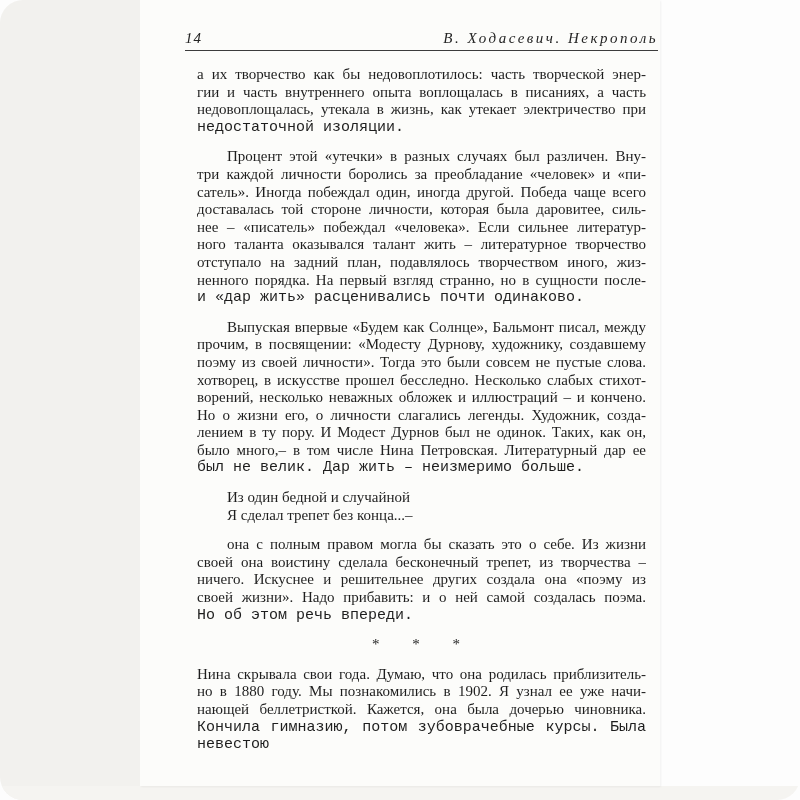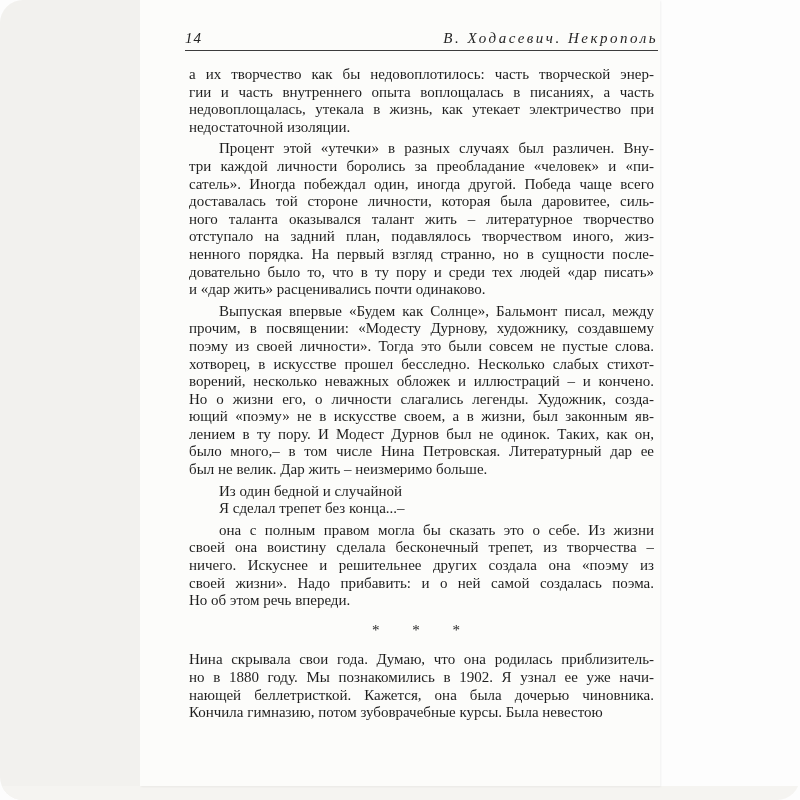--- a/index.html
+++ b/index.html
@@ -30,27 +30,27 @@
   .page-number { letter-spacing: 1px; }
   .running-title { letter-spacing: 2.5px; }
   .header-rule { border: 0; border-bottom: 1.3px solid #3c3c3c; margin: 3px 0 0 0; }
 
   .body-text {
     margin-top: 15px;
     font-size: 15px;
     line-height: 17.6px;
     color: #1e1e1e;
   }
-  .para { margin: 4px; }
+  .para { margin: 12px; }
   .line {
     text-align: justify;
     text-align-last: justify;
     overflow: hidden;
   }
-  .line.last { text-align-last: left; }
+  .line.last { text-align-last: left; font-family: Liberation Mono, monospace; }
   .para.indented .line:first-child { text-indent: 30px; }
   .para.verse .line { text-align: left; text-align-last: left; padding-left: 30px; }
   .para.separator {
     text-align: center;
     text-align-last: center;
     letter-spacing: 11px;
     word-spacing: 7px;
     margin: 12px 0;
     font-size: 15px;
     color: #1e1e1e;
@@ -76,34 +76,33 @@
           <div class="line">а их творчество как бы недовоплотилось: часть творческой энер-</div>
           <div class="line">гии и часть внутреннего опыта воплощалась в писаниях, а часть</div>
           <div class="line">недовоплощалась, утекала в жизнь, как утекает электричество при</div>
           <div class="line last">недостаточной изоляции.</div>
         </div>
         <div class="para indented">
           <div class="line">Процент этой «утечки» в разных случаях был различен. Вну-</div>
           <div class="line">три каждой личности боролись за преобладание «человек» и «пи-</div>
           <div class="line">сатель». Иногда побеждал один, иногда другой. Победа чаще всего</div>
           <div class="line">доставалась той стороне личности, которая была даровитее, силь-</div>
+          <div class="line">нее – «писатель» побеждал «человека». Если сильнее литератур-</div>
           <div class="line">ного таланта оказывался талант жить – литературное творчество</div>
           <div class="line">отступало на задний план, подавлялось творчеством иного, жиз-</div>
           <div class="line">ненного порядка. На первый взгляд странно, но в сущности после-</div>
-          <div class="line">довательно было то, что в ту пору и среди тех людей «дар писать»</div>
           <div class="line last">и «дар жить» расценивались почти одинаково.</div>
         </div>
         <div class="para indented">
           <div class="line">Выпуская впервые «Будем как Солнце», Бальмонт писал, между</div>
           <div class="line">прочим, в посвящении: «Модесту Дурнову, художнику, создавшему</div>
           <div class="line">поэму из своей личности». Тогда это были совсем не пустые слова.</div>
           <div class="line">хотворец, в искусстве прошел бесследно. Несколько слабых стихот-</div>
           <div class="line">ворений, несколько неважных обложек и иллюстраций – и кончено.</div>
           <div class="line">Но о жизни его, о личности слагались легенды. Художник, созда-</div>
-          <div class="line">ющий «поэму» не в искусстве своем, а в жизни, был законным яв-</div>
           <div class="line">лением в ту пору. И Модест Дурнов был не одинок. Таких, как он,</div>
           <div class="line">было много,– в том числе Нина Петровская. Литературный дар ее</div>
           <div class="line last">был не велик. Дар жить – неизмеримо больше.</div>
         </div>
         <div class="para verse">
           <div class="line">Из один бедной и случайной</div>
           <div class="line">Я сделал трепет без конца...–</div>
         </div>
         <div class="para indented">
           <div class="line">она с полным правом могла бы сказать это о себе. Из жизни</div>

